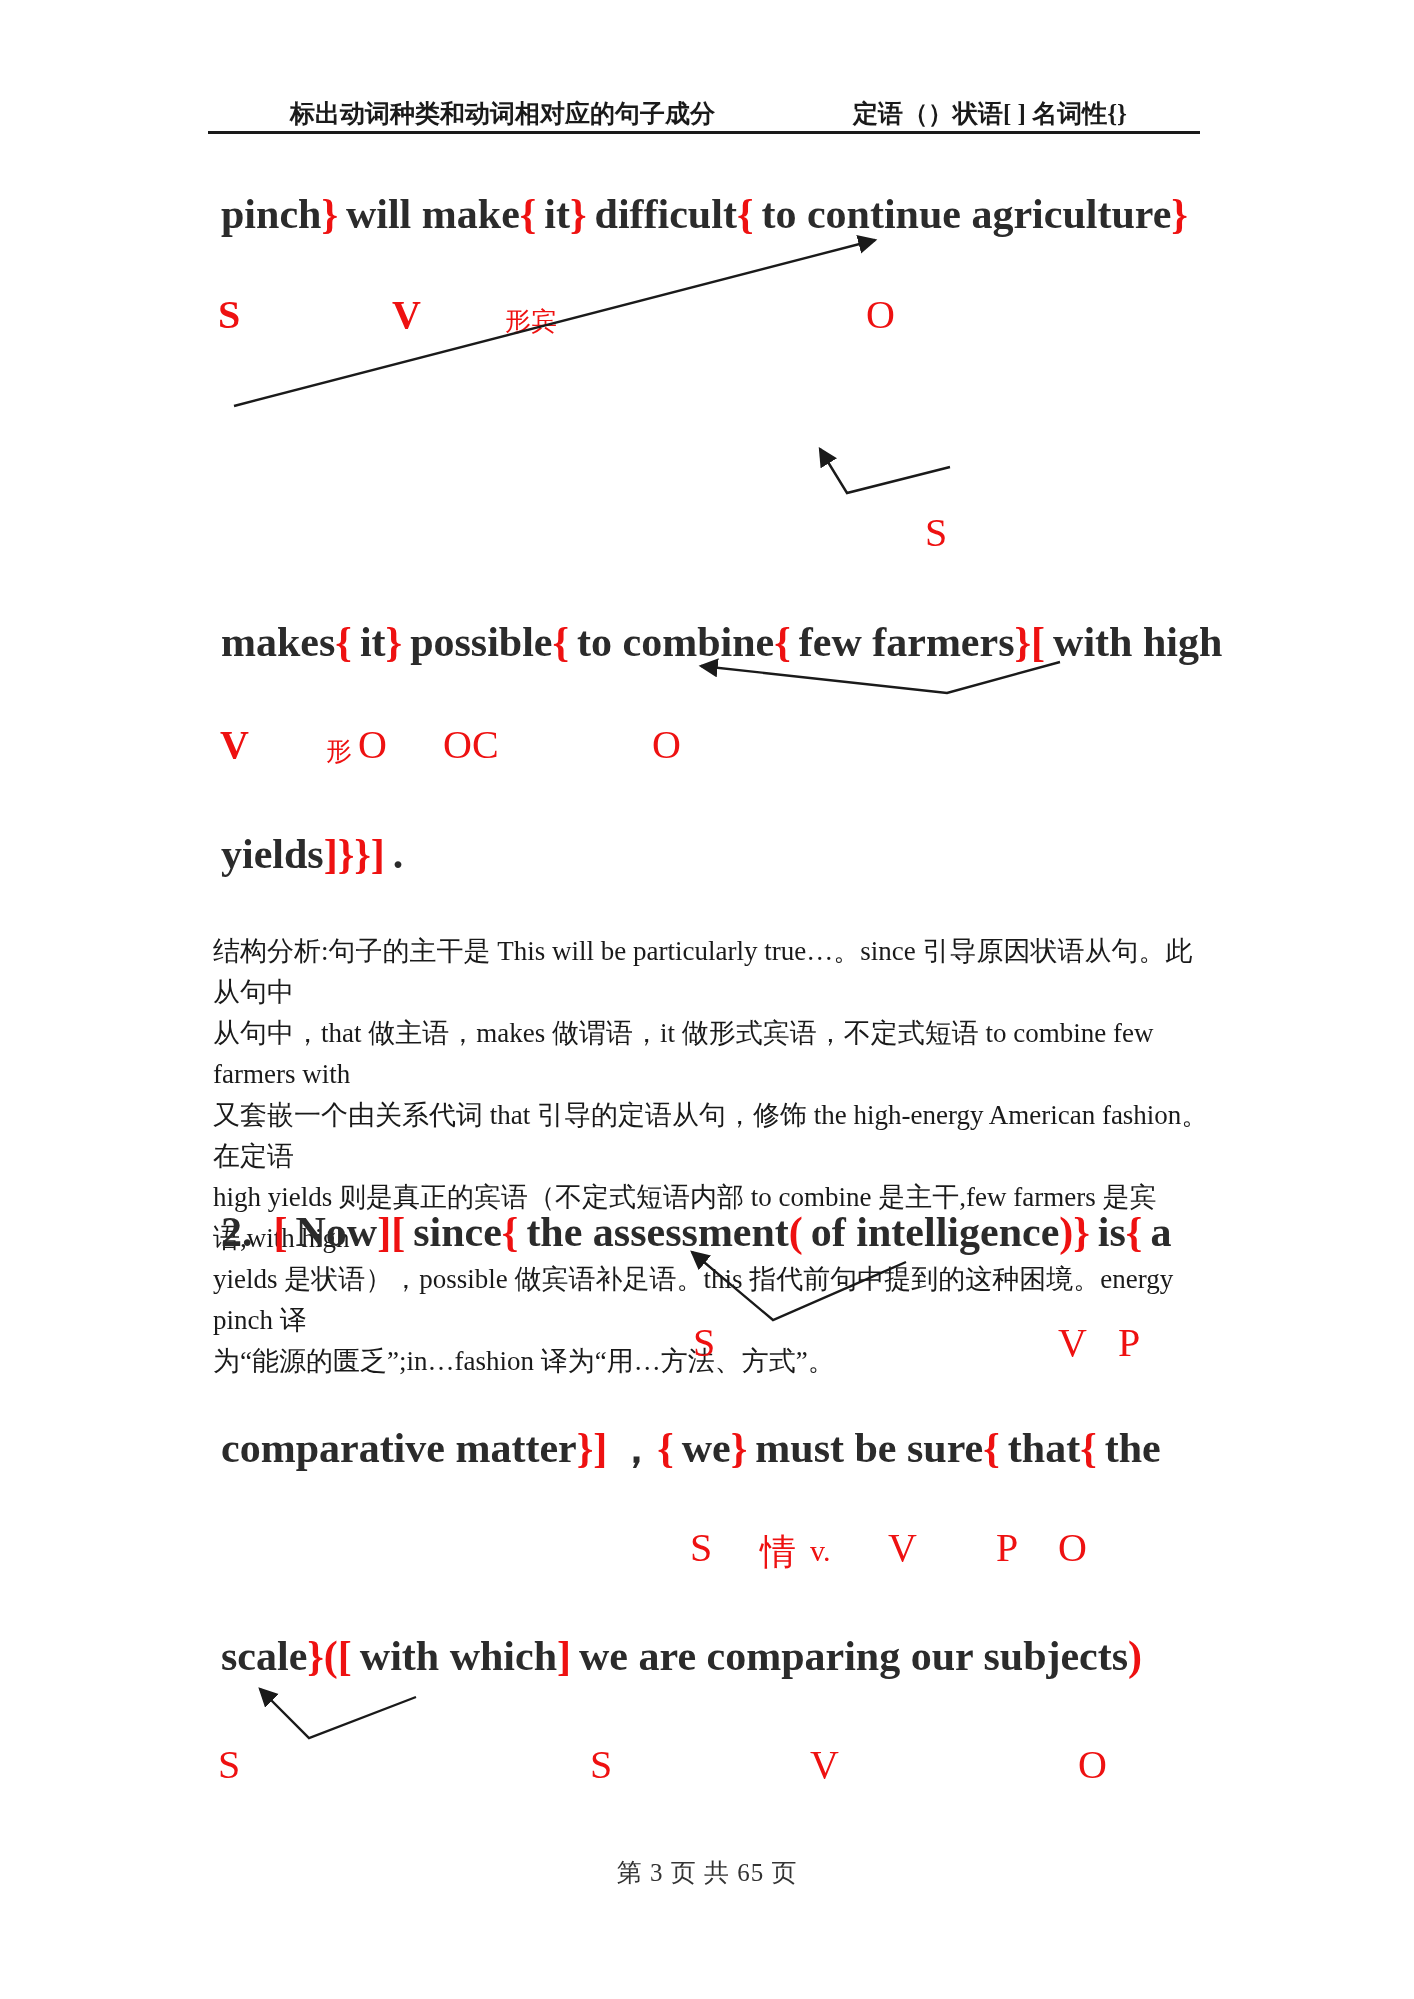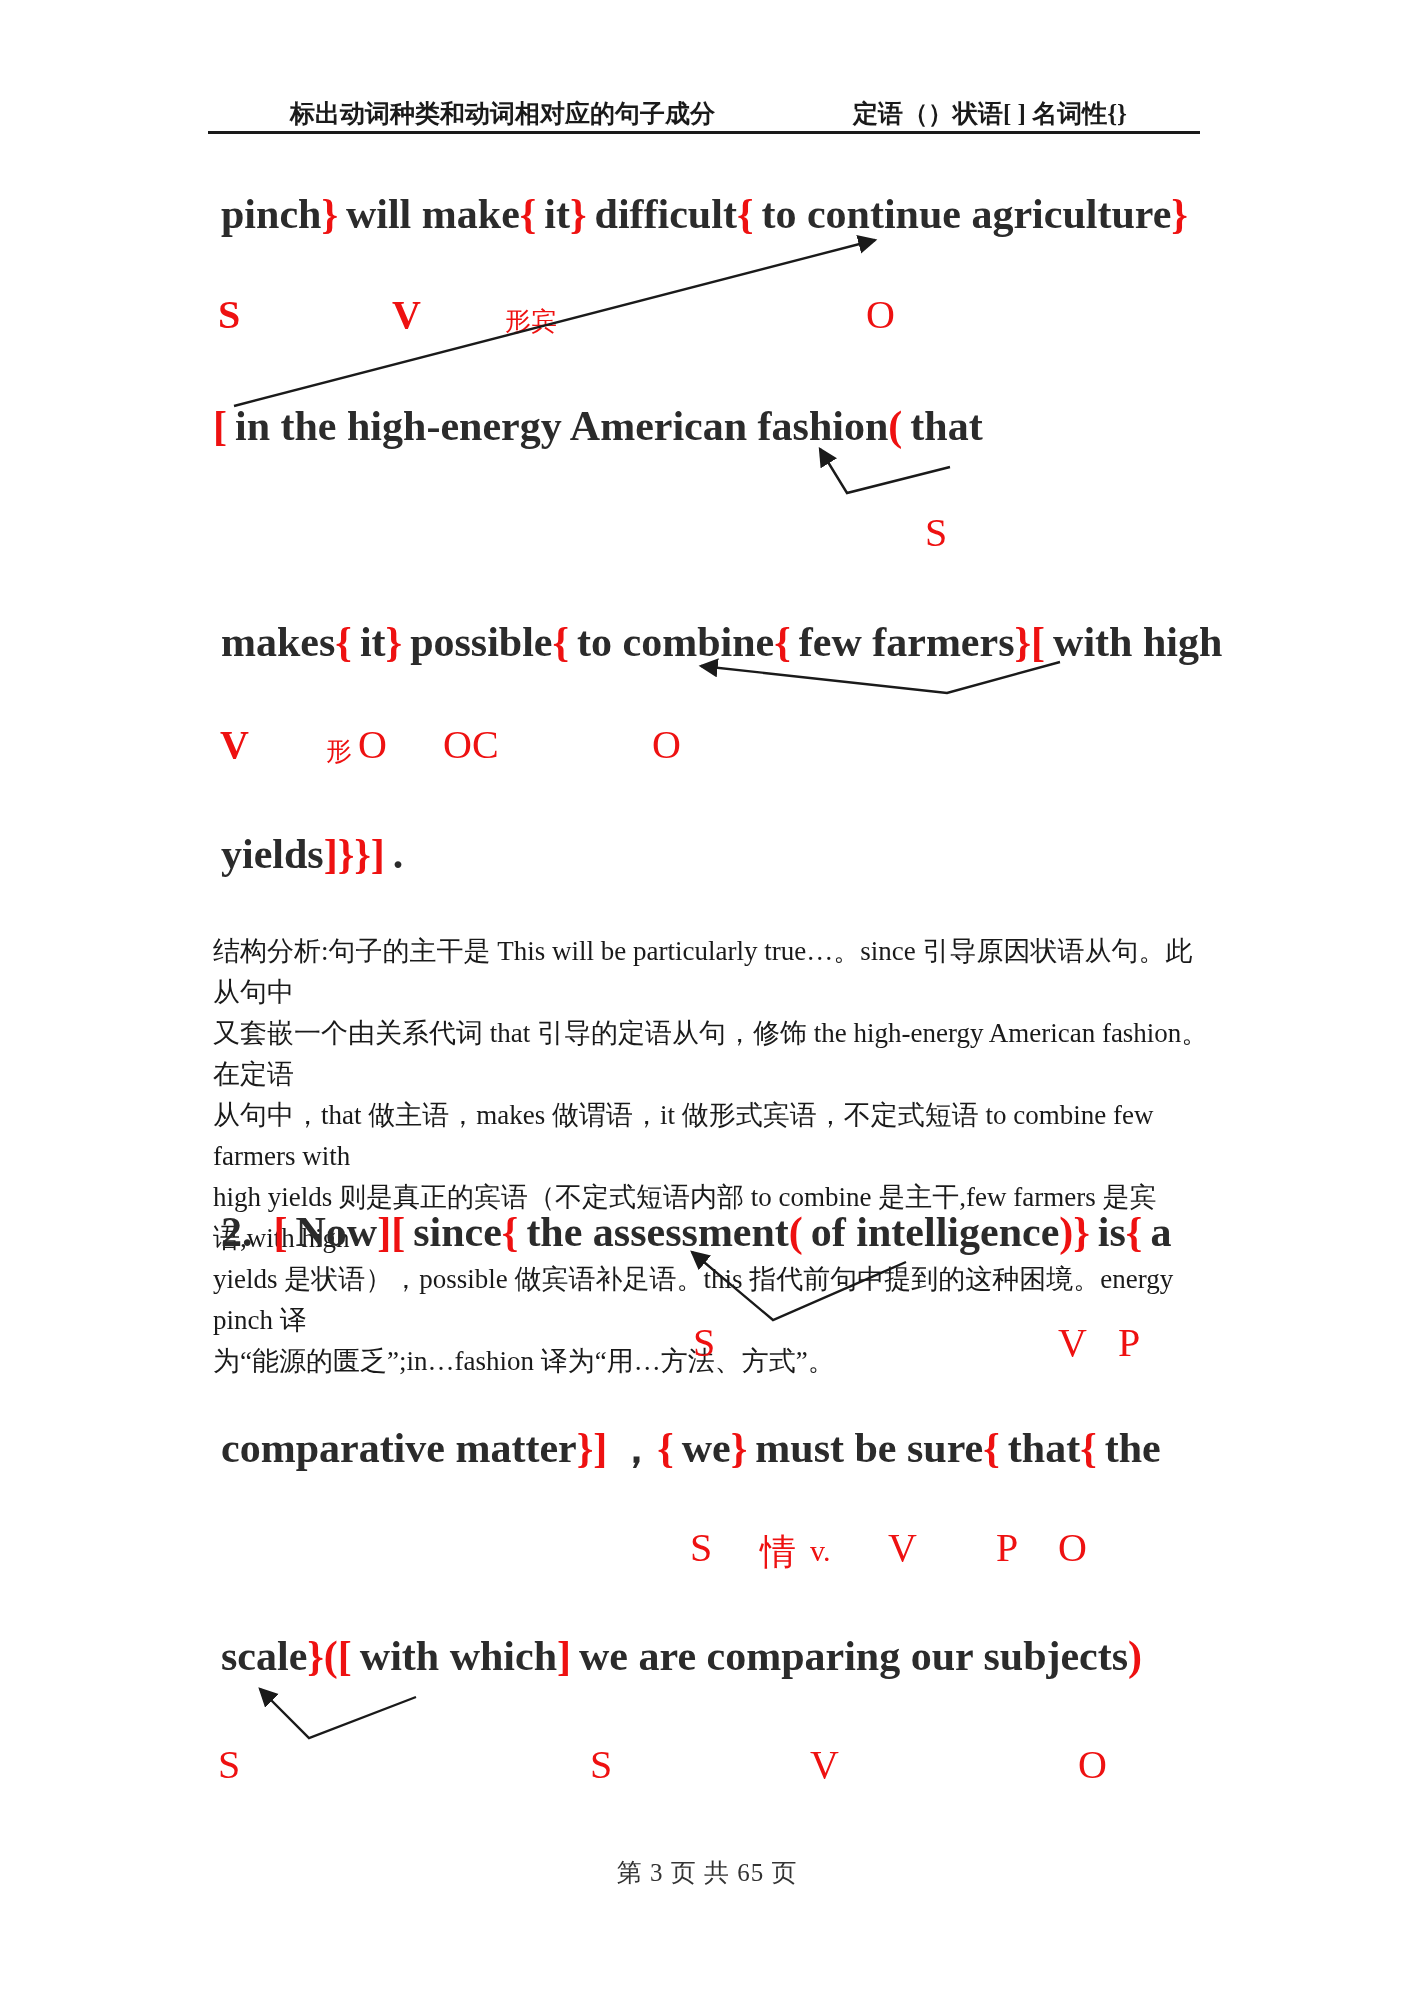--- a/index.html
+++ b/index.html
@@ -37,38 +37,37 @@
   <div class="hdr hdr-right">定语（）状语[ ] 名词性{}</div>
   <div class="hdr-rule"></div>
 
   <div class="bigline" style="top:190px"><span class="seg-k">pinch</span><span class="seg-r">}</span><span class="seg-k">will make</span><span class="seg-r">{</span><span class="seg-k">it</span><span class="seg-r">}</span><span class="seg-k">difficult</span><span class="seg-r">{</span><span class="seg-k">to continue agriculture</span><span class="seg-r">}</span></div>
   <div class="lblrow" style="top:291px">
       <span class="lbl b" style="left: 218px;">S</span>
       <span class="lbl b" style="left: 392px;">V</span>
       <span class="lbl sm" style="left: 505px;">形宾</span>
       <span class="lbl" style="left: 866px;">O</span>
     </div>
-  <div class="bigline" style="top:402px"><span class="seg-r">[</span><span class="seg-k">in the high-energy American fashion</span><span class="seg-r">(</span><span class="seg-k">that</span></div>
   <div class="lblrow" style="top:509px">
       <span class="lbl" style="left: 925px;">S</span>
     </div>
   <div class="bigline" style="top:618px"><span class="seg-k">makes</span><span class="seg-r">{</span><span class="seg-k">it</span><span class="seg-r">}</span><span class="seg-k">possible</span><span class="seg-r">{</span><span class="seg-k">to combine</span><span class="seg-r">{</span><span class="seg-k">few farmers</span><span class="seg-r">}</span><span class="seg-r">[</span><span class="seg-k">with high</span></div>
   <div class="lblrow" style="top:721px">
       <span class="lbl b" style="left: 220px;">V</span>
       <span class="lbl sm" style="left: 326px;">形</span>
       <span class="lbl" style="left: 358px;">O</span>
       <span class="lbl" style="left: 443px;">OC</span>
       <span class="lbl" style="left: 652px;">O</span>
     </div>
   <div class="bigline" style="top:830px"><span class="seg-k">yields</span><span class="seg-r">]}}]</span><span class="seg-k">.</span></div>
 
   <div class="para">
       <div class="pline">结构分析:句子的主干是 This will be particularly true…。since 引导原因状语从句。此从句中</div>
+      <div class="pline">从句中，that 做主语，makes 做谓语，it 做形式宾语，不定式短语 to combine few farmers with</div>
       <div class="pline">又套嵌一个由关系代词 that 引导的定语从句，修饰 the high-energy American fashion。在定语</div>
-      <div class="pline">从句中，that 做主语，makes 做谓语，it 做形式宾语，不定式短语 to combine few farmers with</div>
       <div class="pline">high yields 则是真正的宾语（不定式短语内部 to combine 是主干,few farmers 是宾语,with high</div>
       <div class="pline">yields 是状语），possible 做宾语补足语。this 指代前句中提到的这种困境。energy pinch 译</div>
       <div class="pline">为“能源的匮乏”;in…fashion 译为“用…方法、方式”。</div>
     </div>
 
   <div class="bigline" style="top:1208px"><span class="seg-k">2.  </span><span class="seg-r">[</span><span class="seg-k">Now</span><span class="seg-r">][</span><span class="seg-k">since</span><span class="seg-r">{</span><span class="seg-k">the assessment</span><span class="seg-r">(</span><span class="seg-k">of intelligence</span><span class="seg-r">)}</span><span class="seg-k">is</span><span class="seg-r">{</span><span class="seg-k">a</span></div>
   <div class="lblrow" style="top:1319px">
       <span class="lbl" style="left: 693px;">S</span>
       <span class="lbl" style="left: 1058px;">V</span>
       <span class="lbl" style="left: 1118px;">P</span>

